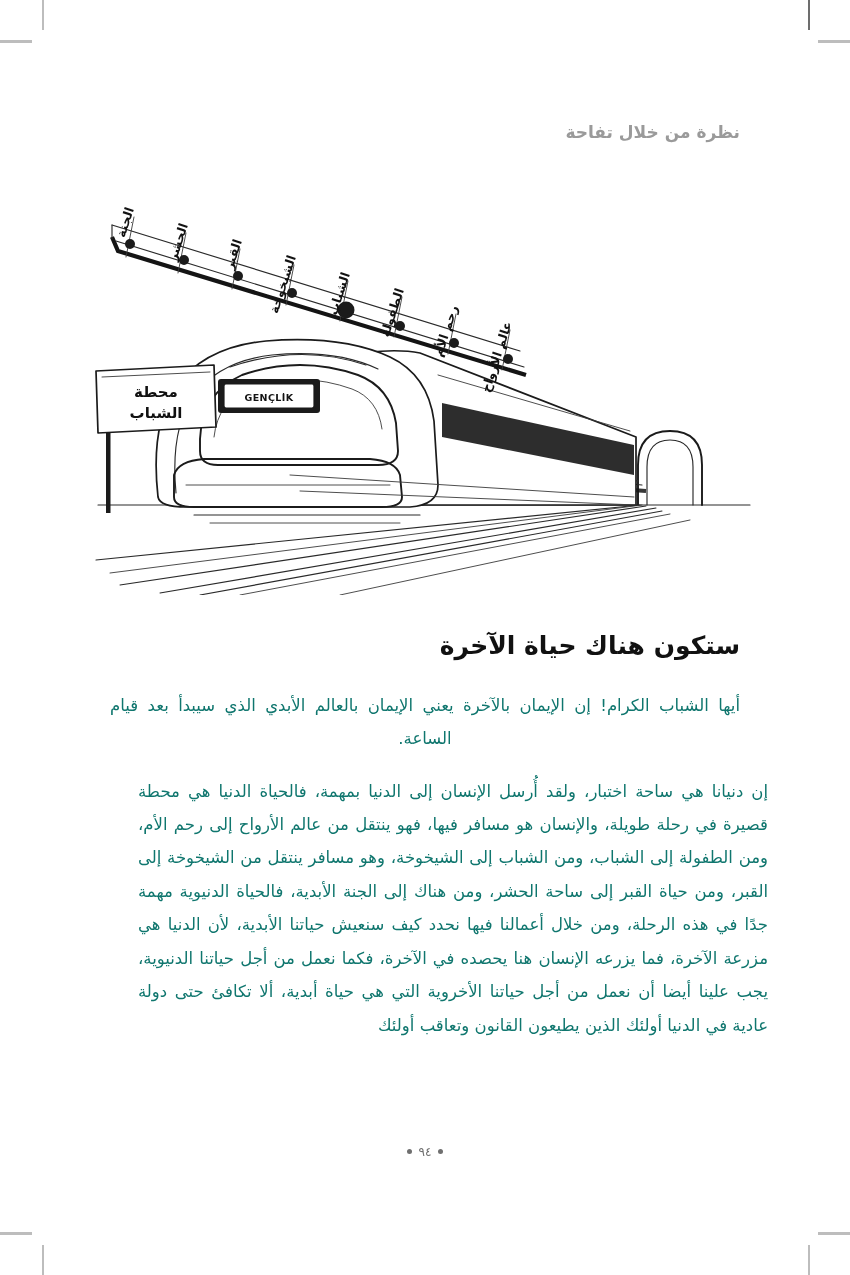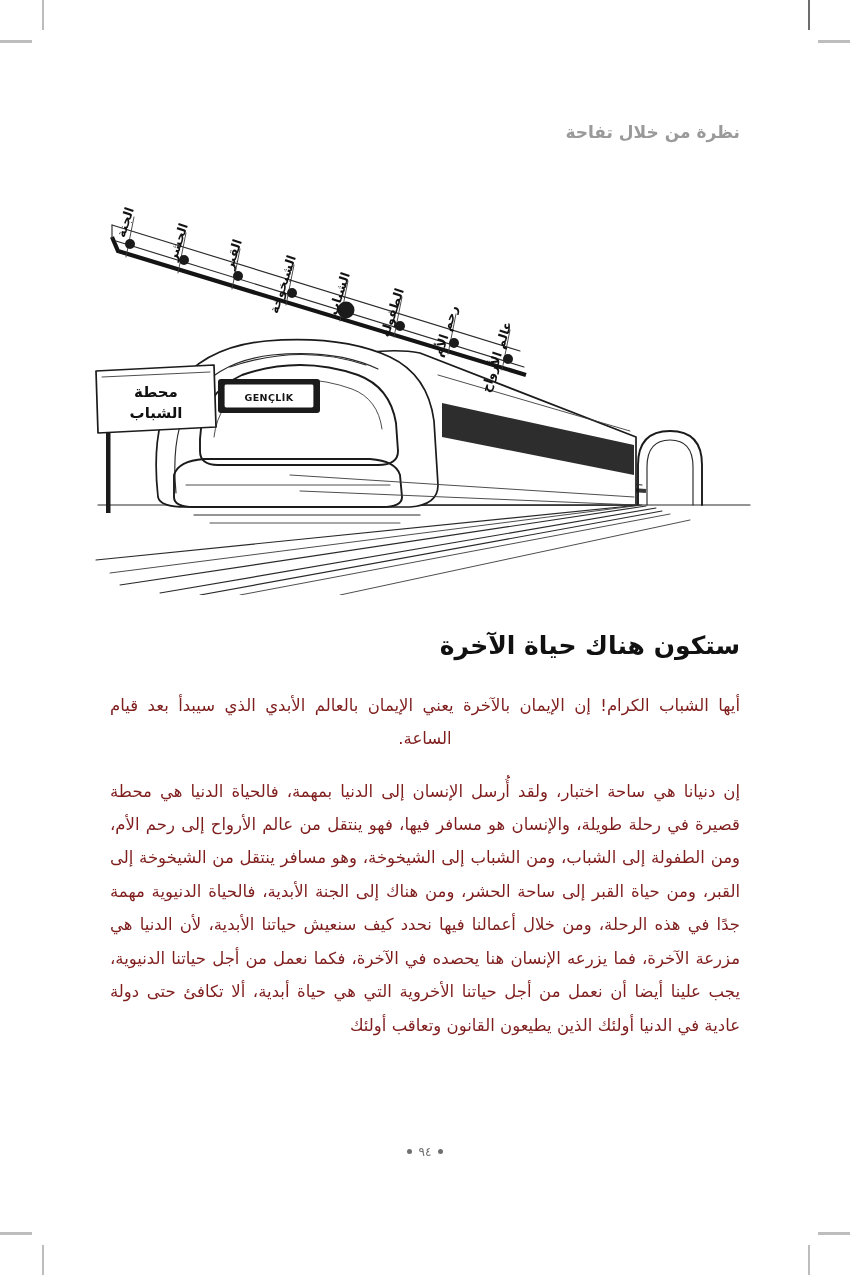--- a/index.html
+++ b/index.html
@@ -84,30 +84,31 @@
   .para {
     position: absolute;
     left: 0;
     width: 630px;
     direction: rtl;
     text-align: justify;
     text-align-last: center;
     font-family: "DejaVu Sans", "Liberation Sans", sans-serif;
     font-size: 16.5px;
     line-height: 2.0;
-    color: #7f1d1d;
+    color: #0f766e;
   }
   .para-lead {
     top: 672px;
     text-align-last: center;
   }
   .para-body {
     top: 758px;
     text-align-last: right;
     line-height: 2.03;
+    margin-left: 28px;
   }
 
   
   .folio {
     position: absolute;
     top: 1145px;
     left: 0;
     width: 630px;
     text-align: center;
     font-family: "DejaVu Sans", "Liberation Sans", sans-serif;

